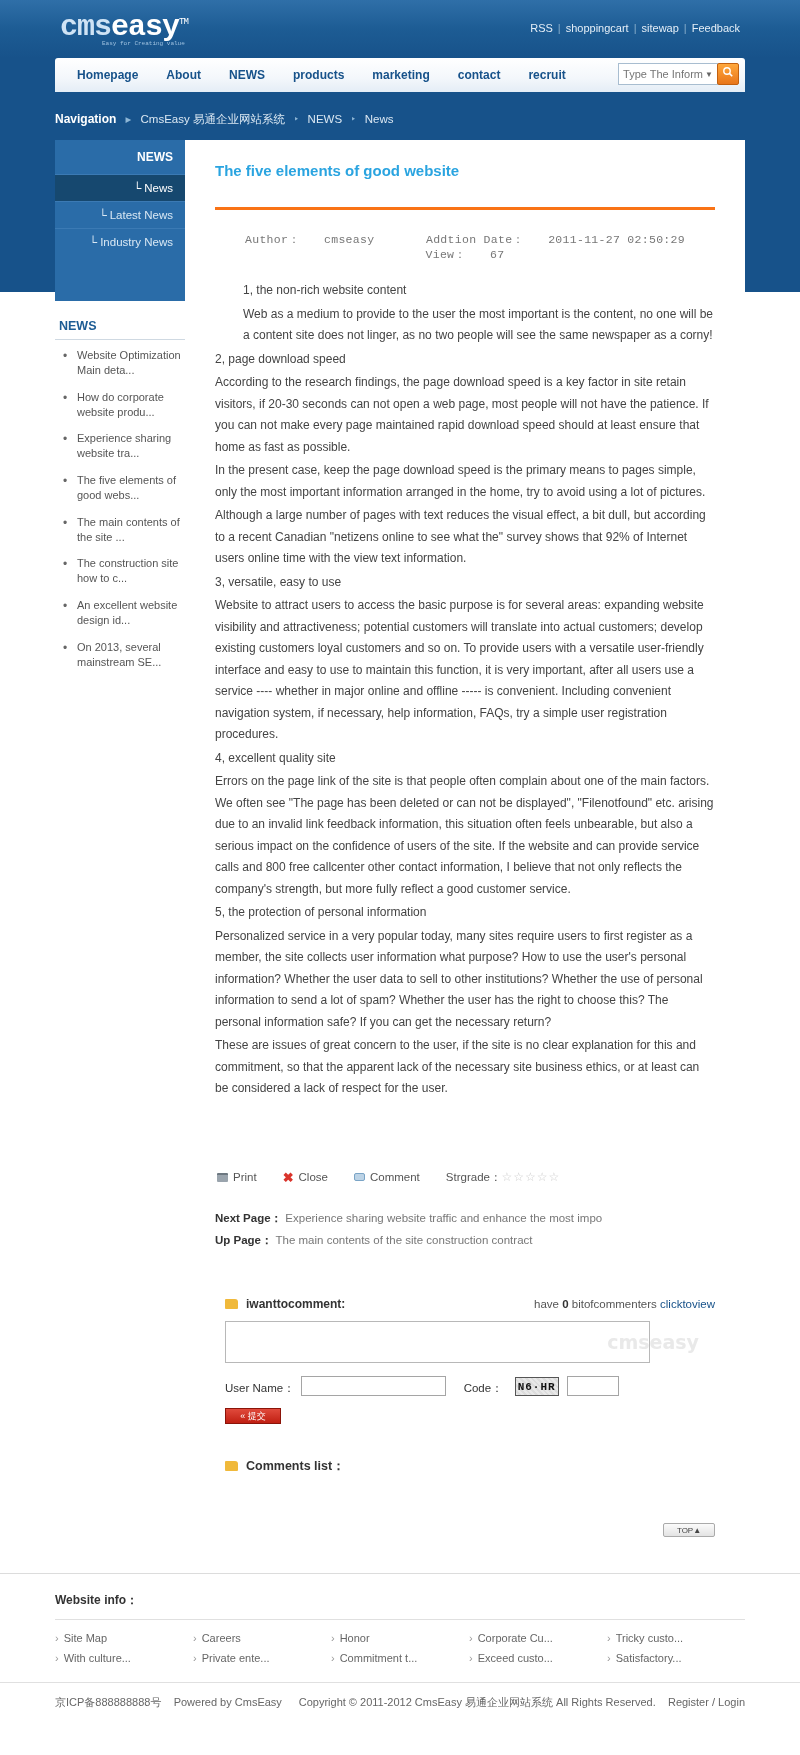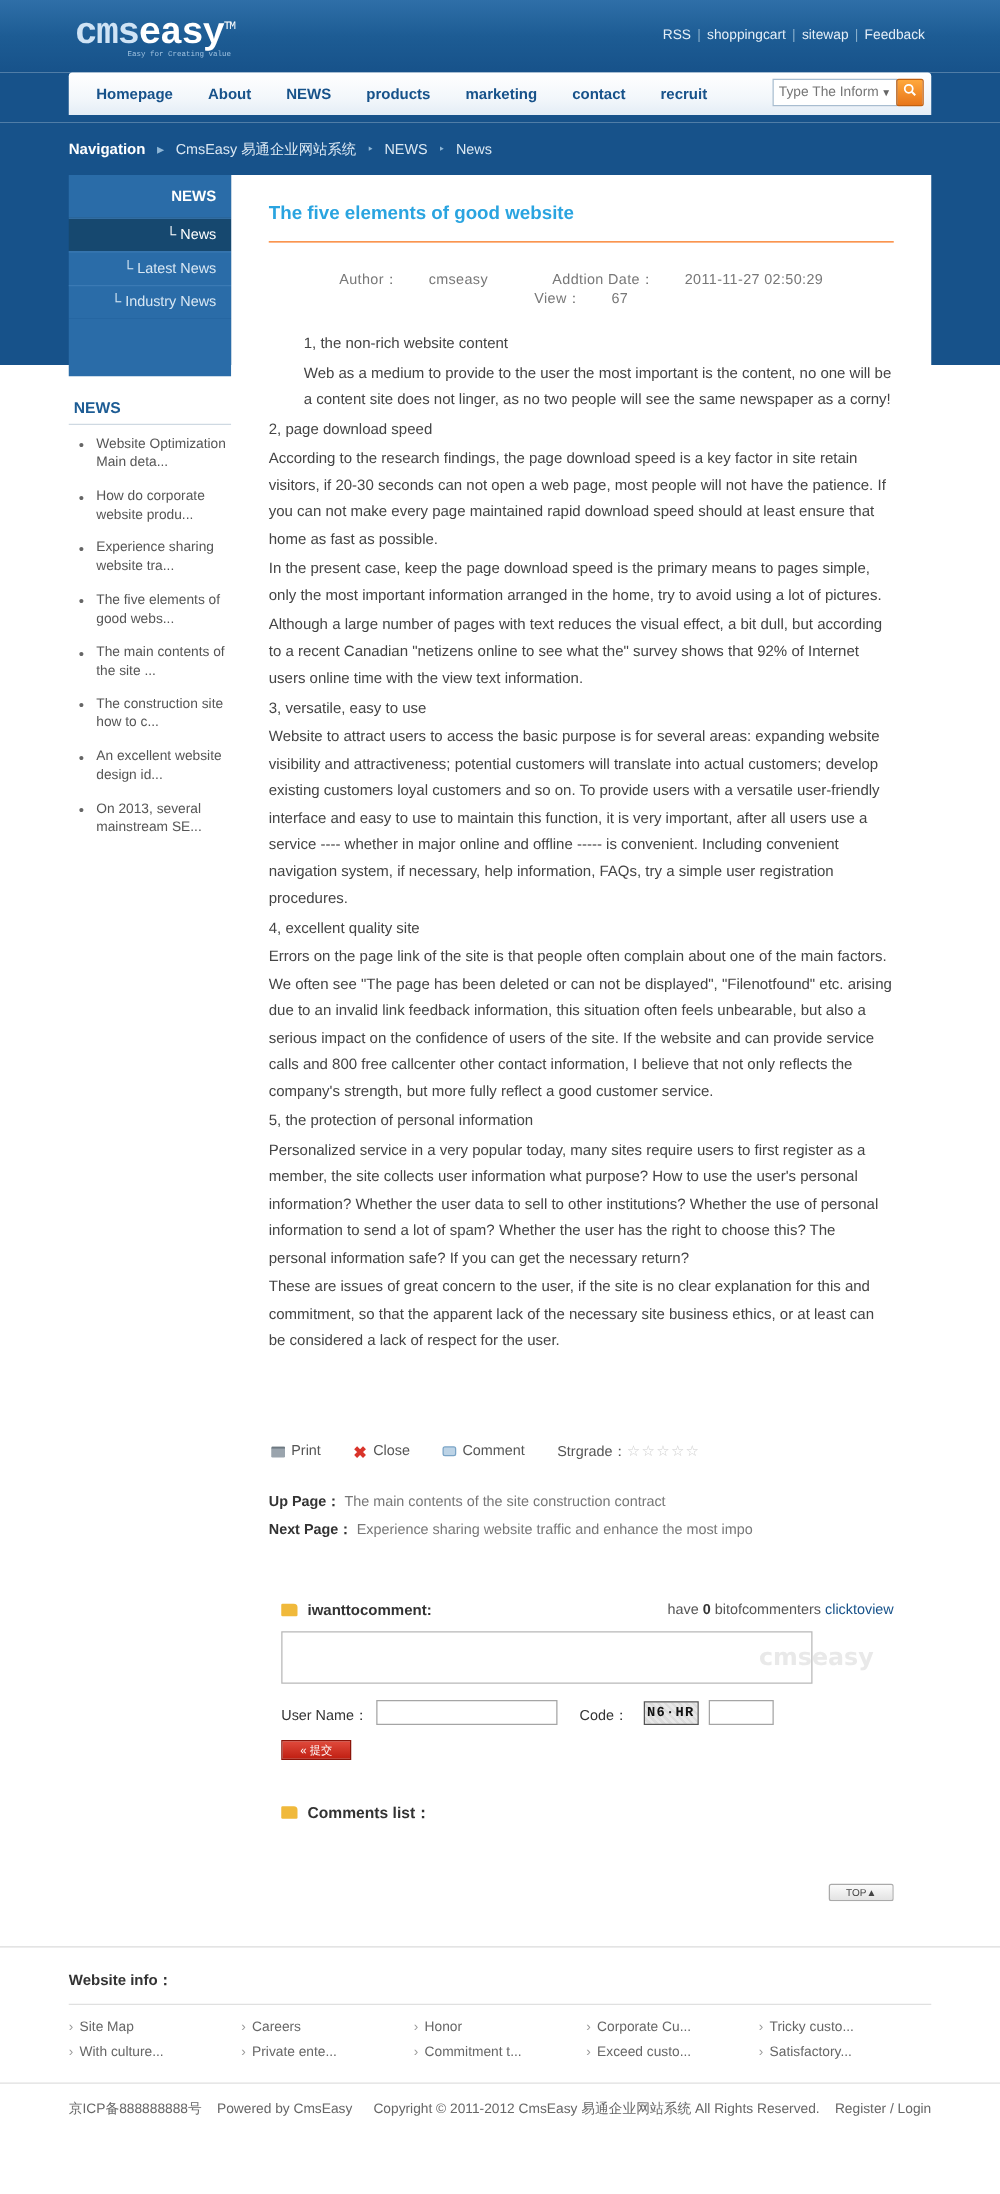--- a/index.html
+++ b/index.html
@@ -194,32 +194,32 @@
     flex: 1;
     background: #ffffff;
     min-height: 1100px;
     padding: 22px 30px 10px 30px;
     margin-left: 0;
   }
   .article-title {
     color: #2aa4e0;
     font-size: 15px;
     font-weight: bold;
-    padding-bottom: 14px;
-    border-bottom: 1px solid #f97316;
+    padding-bottom: 28px;
+    border-bottom: 3px solid #f97316;
     margin: 0 0 0 0;
   }
   .article-meta {
     text-align: center;
     color: #777;
     font-size: 11.5px;
     padding: 22px 0 18px 0;
     letter-spacing: 0.3px;
   }
-  .article-meta span { margin: 0 12px; }
+  .article-meta span { margin: 0 12px; font-family: Liberation Mono, monospace; }
   .article-body p {
     margin: 0 0 2px 0;
     line-height: 21.5px;
     font-size: 12px;
     color: #444;
   }
   .article-body p.sub { padding-left: 28px; }
 
   
   .toolbar {
@@ -458,26 +458,26 @@
             <span>Comment</span>
           </div>
           <div class="tb">
             <span>Strgrade：</span>
             <span class="stars">☆☆☆☆☆</span>
           </div>
         </div>
 
         <div class="pager">
           <div>
+            <b>Next Page：</b>
+            <span>Experience sharing website traffic and enhance the most impo</span>
+          </div>
+          <div>
             <b>Up Page：</b>
             <span>The main contents of the site construction contract</span>
-          </div>
-          <div>
-            <b>Next Page：</b>
-            <span>Experience sharing website traffic and enhance the most impo</span>
           </div>
         </div>
 
         <div class="comment-wrap">
           <div class="cbar">
             <div class="cbar-left">
               <span class="folder"></span>
               <span>iwanttocomment:</span>
             </div>
             <div class="cbar-right">

